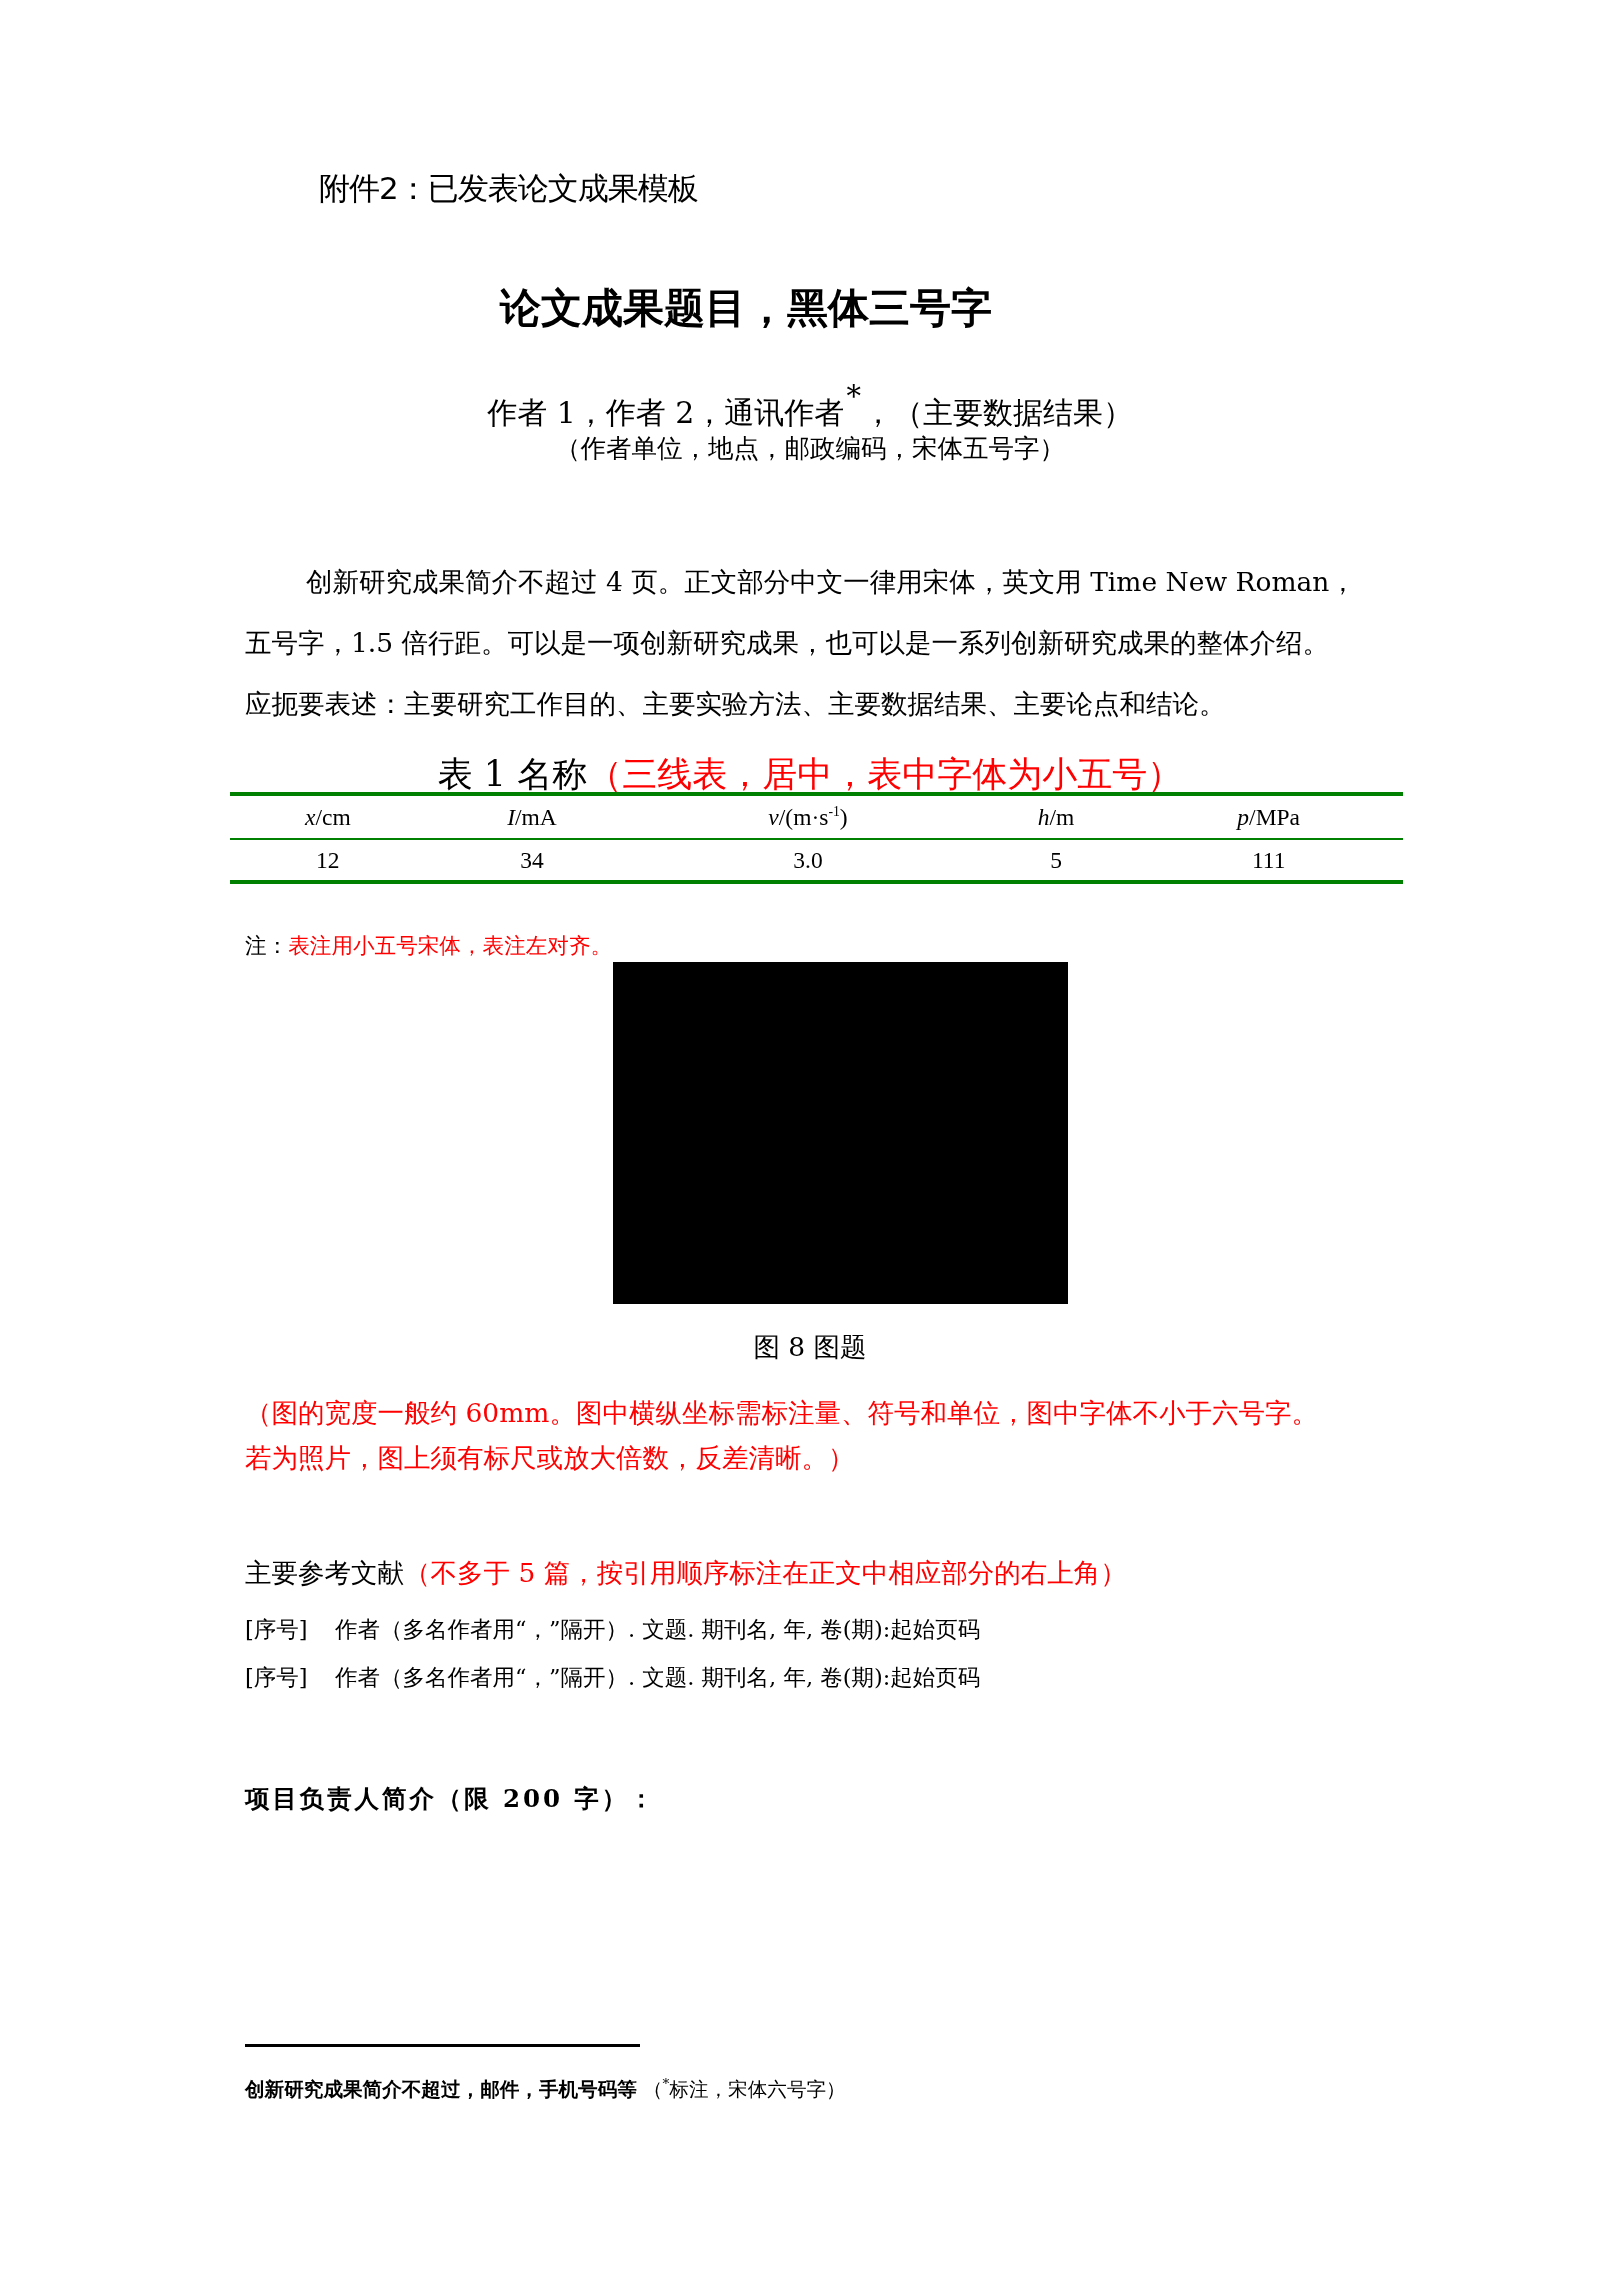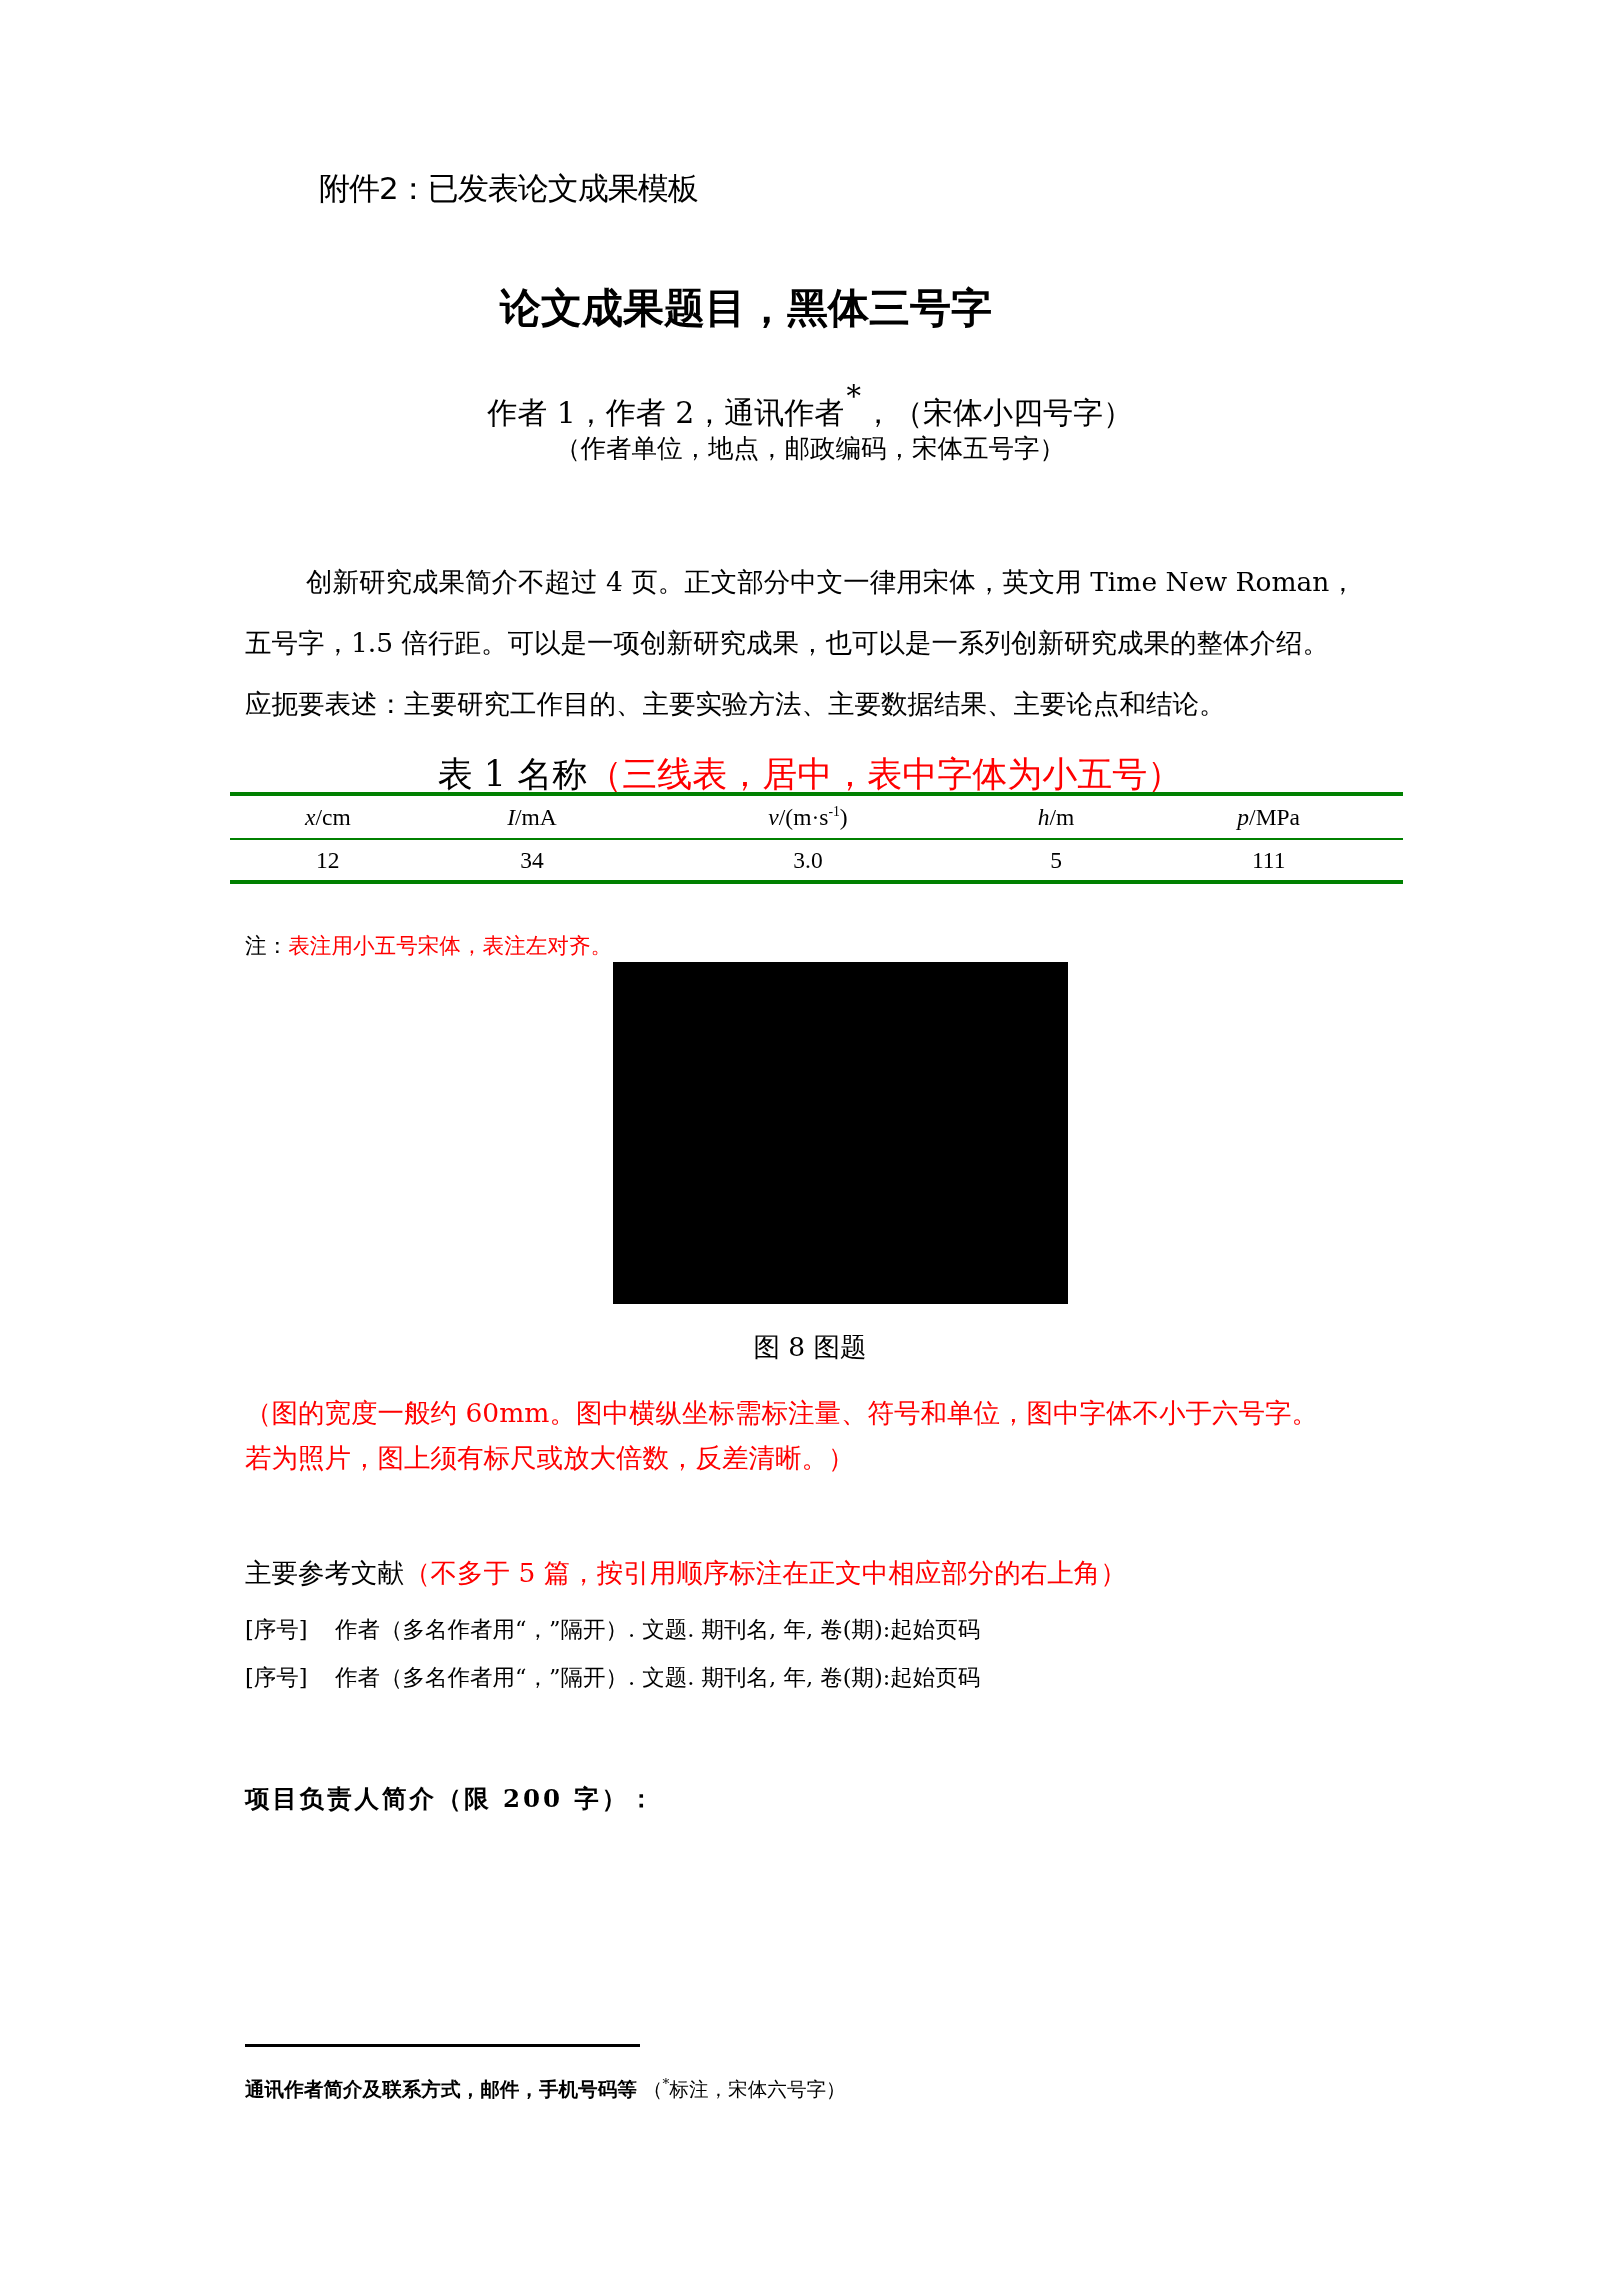--- a/index.html
+++ b/index.html
@@ -163,21 +163,21 @@
     .footnote sup { font-size: 13.7px; }
   </style>
 </head>
 <body>
 
 <div class="abs attach-label">附件2：已发表论文成果模板</div>
 
 <div class="abs paper-title">论文成果题目，黑体三号字</div>
 
 <div class="abs authors">
-  <span>作者 1，作者 2，通讯作者</span><sup>*</sup><span>，（宋体小四号字）</span>
+  <span>作者 1，作者 2，通讯作者</span><sup>*</sup><span>，（主要数据结果）</span>
 </div>
 
 <div class="abs affiliation">（作者单位，地点，邮政编码，宋体五号字）</div>
 
 <div class="abs body-text">
   <p class="indent">创新研究成果简介不超过 4 页。正文部分中文一律用宋体，英文用 Time New Roman，</p>
   <p>五号字，1.5 倍行距。可以是一项创新研究成果，也可以是一系列创新研究成果的整体介绍。</p>
   <p>应扼要表述：主要研究工作目的、主要实验方法、主要数据结果、主要论点和结论。</p>
 </div>
 
@@ -228,15 +228,15 @@
 </div>
 <div class="abs ref-item ref-2">
   <span class="ref-no">[序号]</span><span>作者（多名作者用“，”隔开）. 文题. 期刊名, 年, 卷(期):起始页码</span>
 </div>
 
 <div class="abs pi-heading">项目负责人简介（限 200 字）：</div>
 
 <div class="abs footnote-rule"></div>
 
 <div class="abs footnote">
-  <span class="fn-main">通讯作者简介及联系方式，邮件，手机号码等</span><span class="fn-hint"><span>（</span><sup>*</sup><span>标注，宋体六号字）</span></span>
+  <span class="fn-main">创新研究成果简介不超过，邮件，手机号码等</span><span class="fn-hint"><span>（</span><sup>*</sup><span>标注，宋体六号字）</span></span>
 </div>
 
 
 </body></html>

